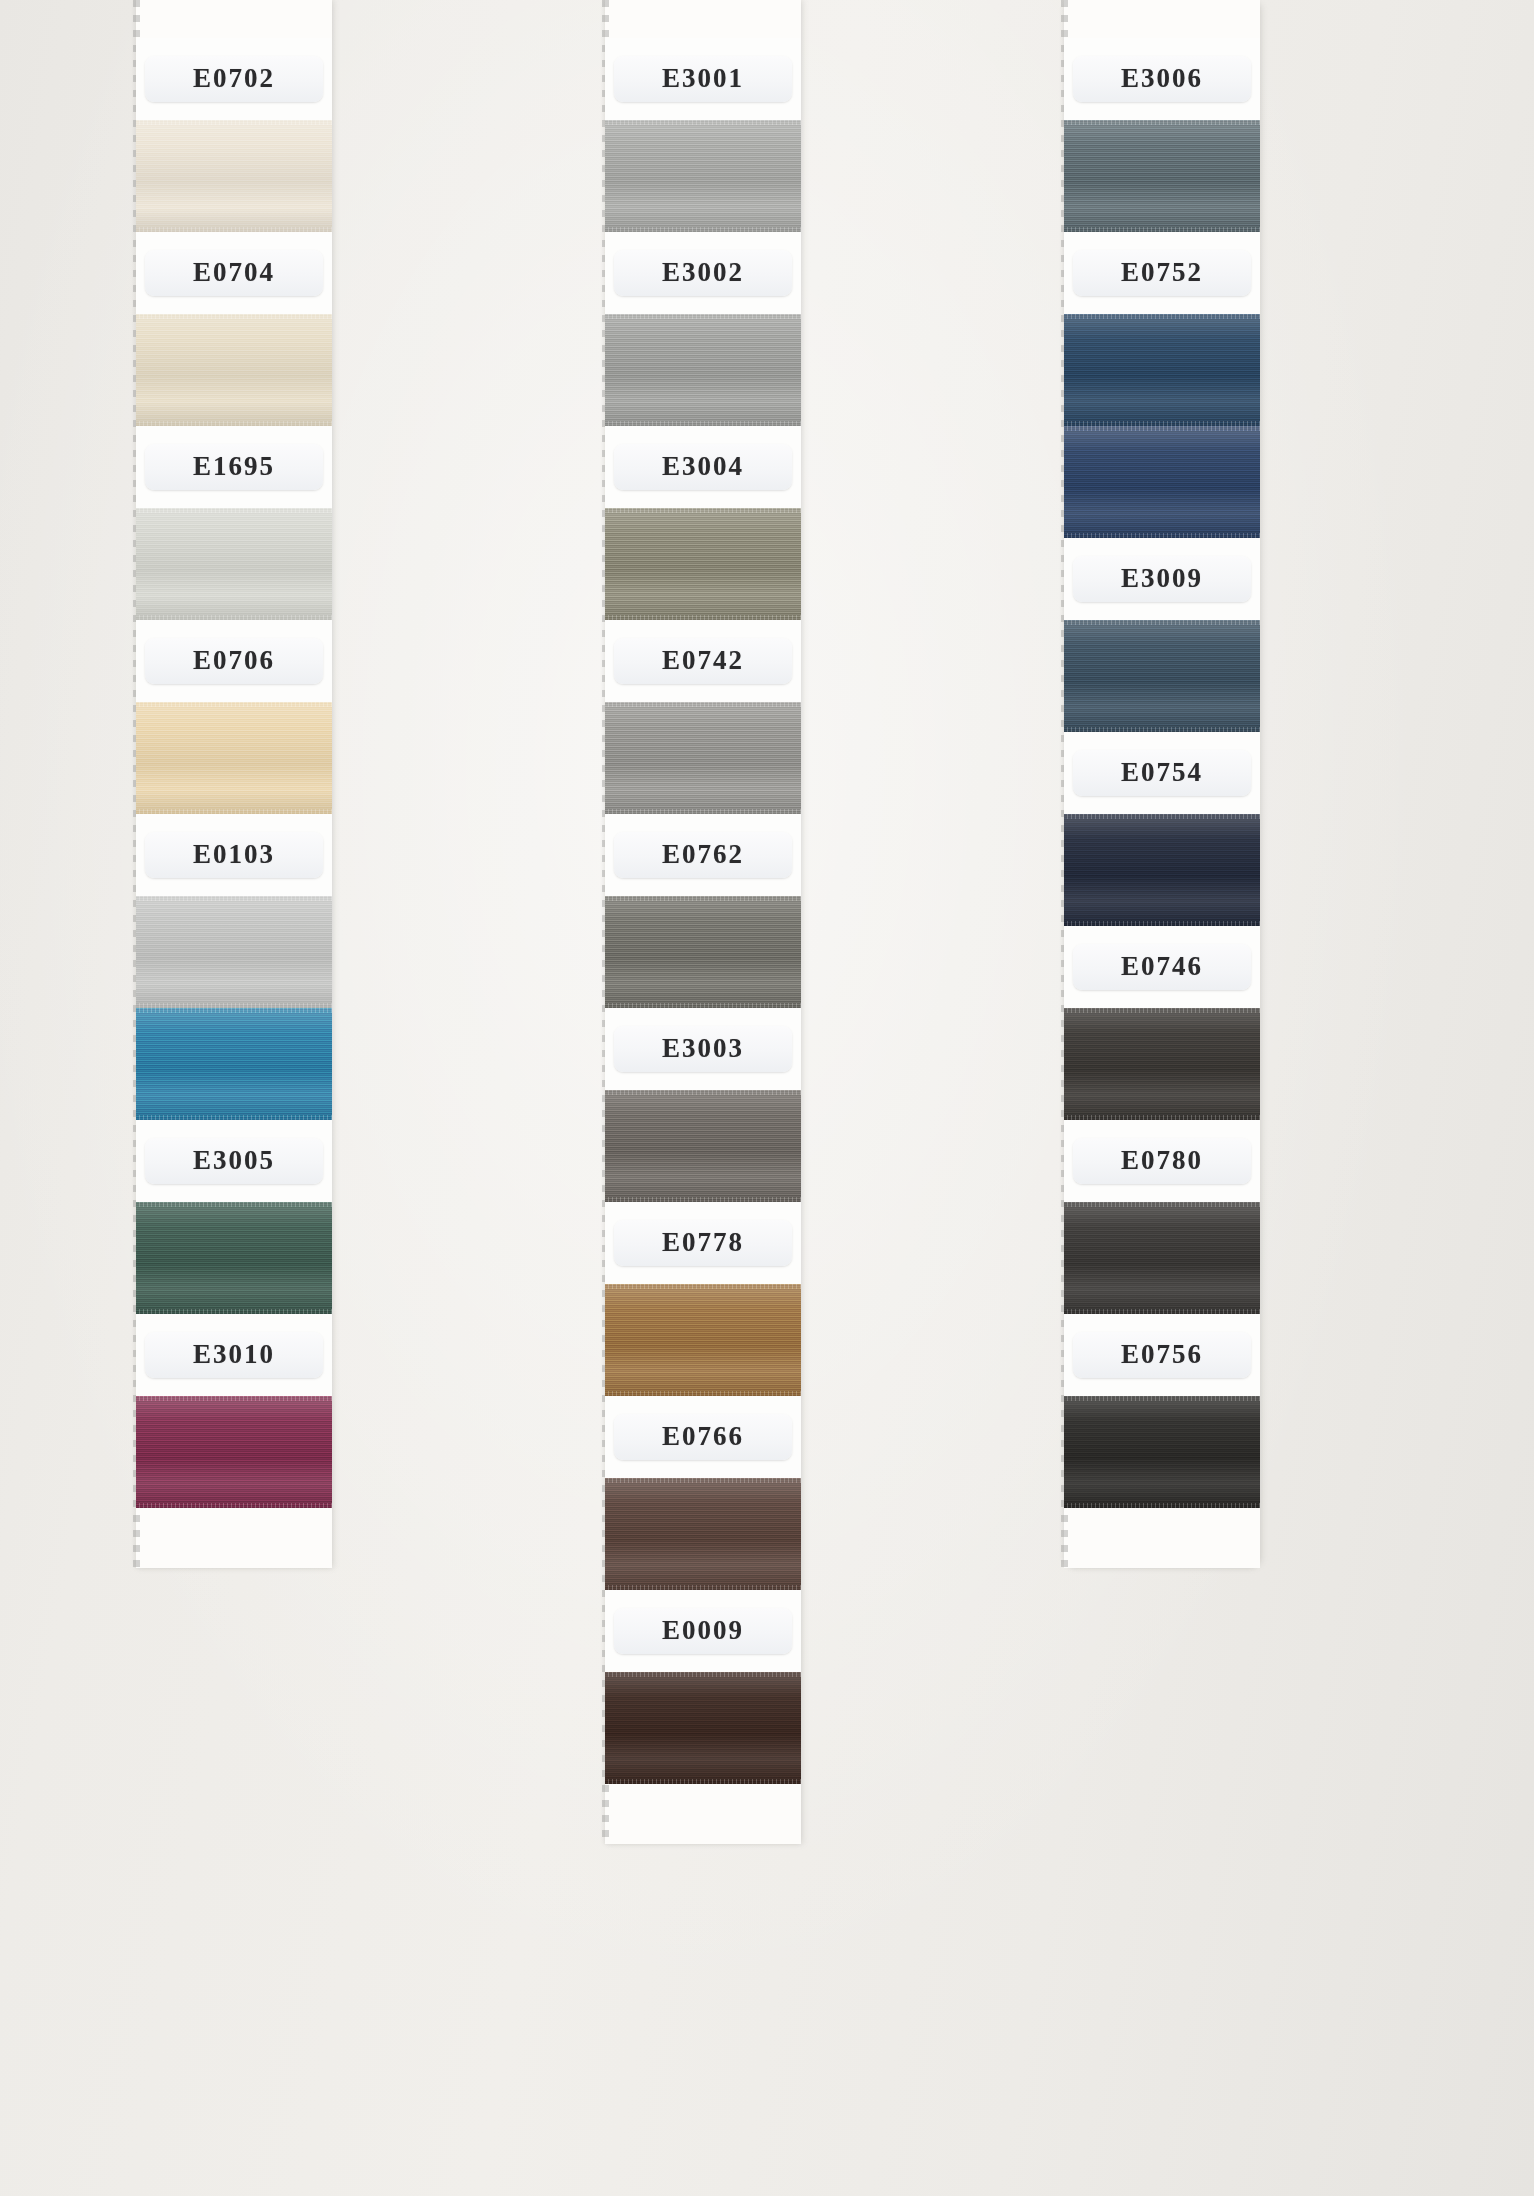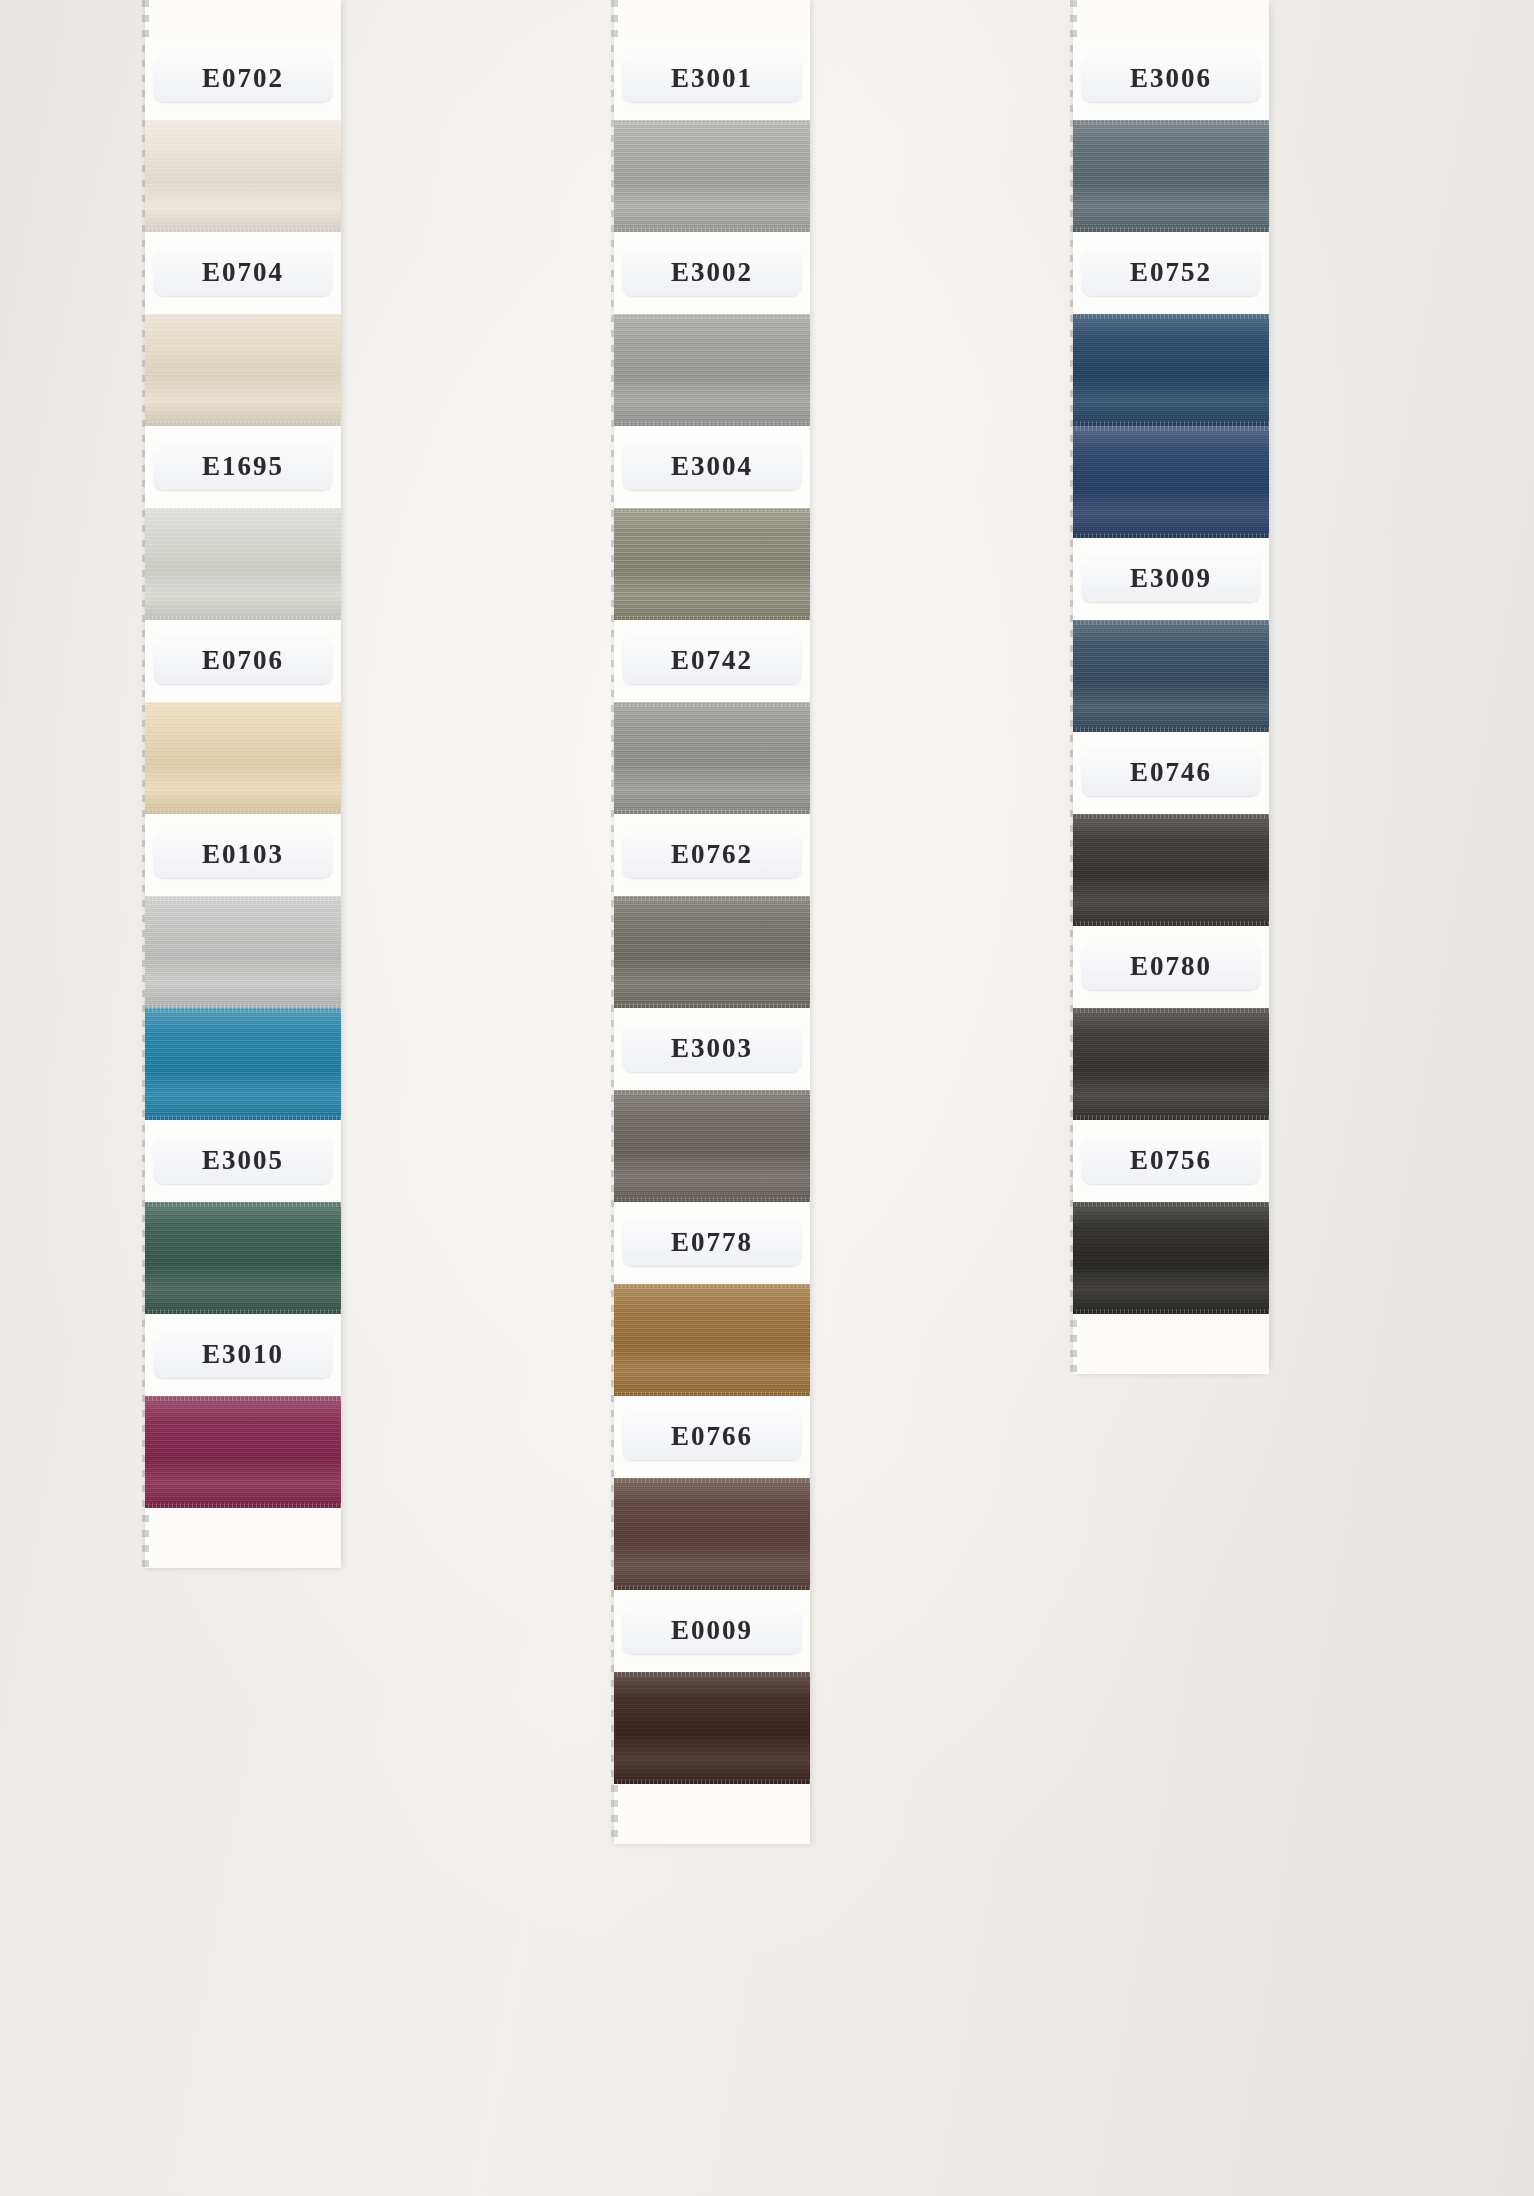--- a/index.html
+++ b/index.html
@@ -13,21 +13,21 @@
   
   #scan-bg{
     position:absolute;inset:0;
     background:
       linear-gradient(100deg,#e9e7e3 0%,#eeece8 18%,#f1efeb 45%,#edebe7 72%,#e6e4e0 100%);
   }
   #scan-bg:after{
     content:"";position:absolute;inset:0;
     background:radial-gradient(ellipse at 45% 35%, rgba(255,255,255,.55) 0%, rgba(255,255,255,0) 62%);
   }
-  #card-stage{position:absolute;inset:0;margin-left:9px;}
+  #card-stage{position:absolute;inset:0;}
 
   .swatch-column{
     position:absolute;
     top:0;
     width:196px;
     background:#fbfaf7;
     box-shadow: 2px 0 6px rgba(120,118,112,.16), -1px 0 4px rgba(120,118,112,.10);
   }
   
   .perf-edge{
@@ -385,20 +385,33 @@
         <div class="thread-band" title="E3009" style="background: rgb(58, 78, 94);">
           <div class="weave"></div>
           <div class="sheen"></div>
           <div class="fuzz top"></div>
           <div class="fuzz bottom"></div>
         </div>
       </div>
       <div class="entry">
         <div class="label-band">
           <div class="label-chip">
+            <div class="code">E0754</div>
+          </div>
+        </div>
+        <div class="thread-band" title="E0754" style="background: rgb(34, 41, 58);">
+          <div class="weave"></div>
+          <div class="sheen"></div>
+          <div class="fuzz top"></div>
+          <div class="fuzz bottom"></div>
+        </div>
+      </div>
+      <div class="entry">
+        <div class="label-band">
+          <div class="label-chip">
             <div class="code">E0746</div>
           </div>
         </div>
         <div class="thread-band" title="E0746" style="background: rgb(57, 54, 51);">
           <div class="weave"></div>
           <div class="sheen"></div>
           <div class="fuzz top"></div>
           <div class="fuzz bottom"></div>
         </div>
       </div>

